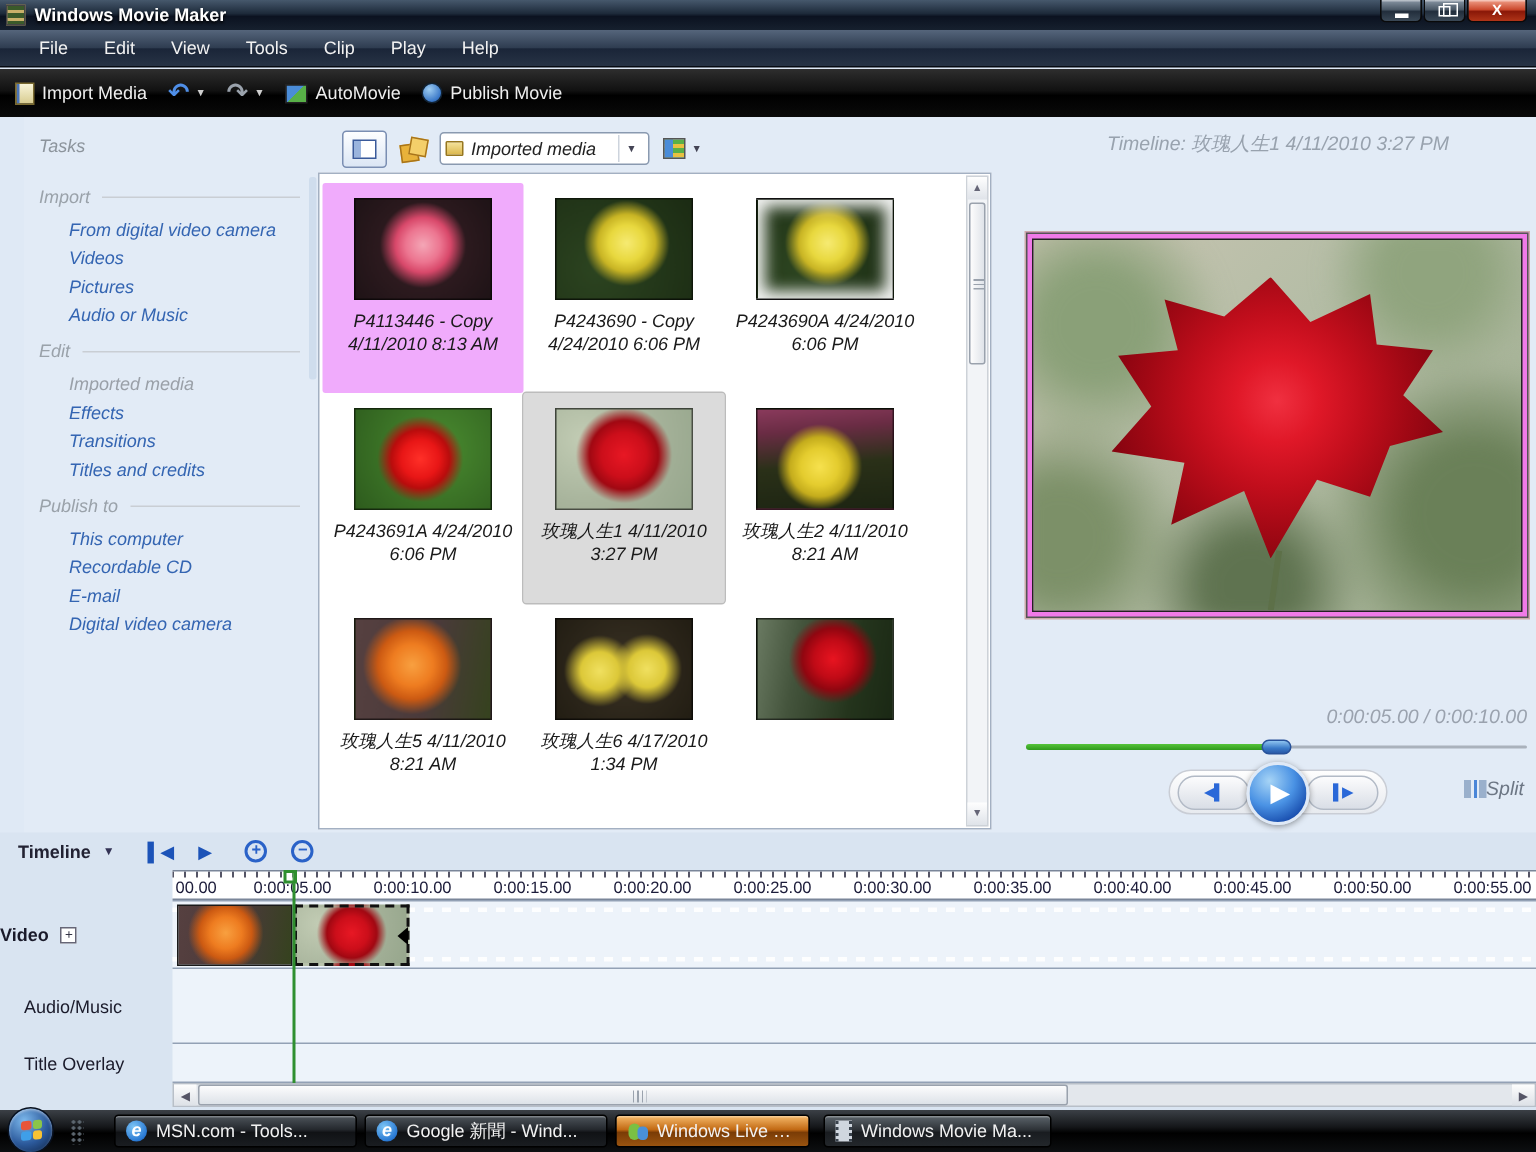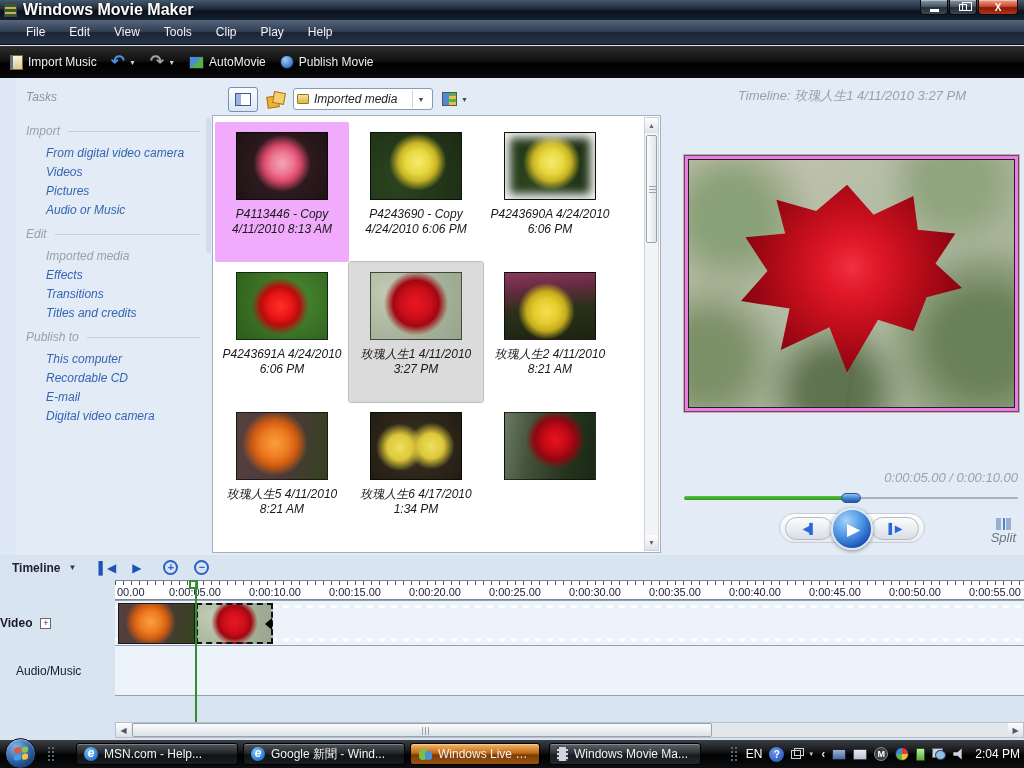--- a/index.html
+++ b/index.html
@@ -5,21 +5,21 @@
   * { margin:0; padding:0; box-sizing:border-box; }
   html,body { width:1024px; height:768px; overflow:hidden; }
   body { font-family:"Liberation Sans","DejaVu Sans",sans-serif; font-size:12px; background:#dfe9f5; position:relative; }
 
   
   .titlebar { position:absolute; left:0; top:0; width:1024px; height:20px;
     background:linear-gradient(#46586c 0%, #1d2a3a 45%, #0b1220 55%, #16202e 100%);
     display:flex; align-items:center; padding-left:4px; }
   .app-icon { width:13px; height:14px; background:#c8b06a; border:1px solid #444;
     background-image:repeating-linear-gradient(180deg,#3a5a2a 0 3px,#c8b06a 3px 5px); margin-right:6px; }
-  .title-text { color:#fff; font-weight:bold; font-size:16px; text-shadow:0 1px 2px #000;text-align:center; }
+  .title-text { color:#fff; font-weight:bold; font-size:12px; text-shadow:0 1px 2px #000;text-align:center; }
   .winbtns { position:absolute; right:6px; top:0; display:flex; }
   .winbtn { width:28px; height:15px; border:1px solid #0a0a0a; border-top:none; border-radius:0 0 4px 4px;
     background:linear-gradient(#8a97a5 0%, #4a5866 45%, #222e3c 55%, #3a4856 100%);
     color:#fff; font-size:9px; display:flex; align-items:center; justify-content:center; margin-left:1px;
     box-shadow:inset 0 1px 0 rgba(255,255,255,.4); }
   .winbtn.close { width:40px; background:linear-gradient(#f0a08a 0%, #cc4a2e 45%, #8a1808 55%, #b03418 100%); font-weight:bold; font-size:10px; }
   .glyph-min { width:9px; height:3px; background:#fff; margin-top:6px; }
   .glyph-restore { width:8px; height:7px; border:1px solid #fff; position:relative; background:transparent; }
   .glyph-restore::before { content:""; position:absolute; left:2px; top:-3px; width:8px; height:7px; border:1px solid #fff; }
 
@@ -132,21 +132,21 @@
   .transport { position:absolute; left:50%; top:435px; transform:translateX(-50%); width:146px; height:30px;
     border:1px solid #c9cdd5; border-radius:15px; background:linear-gradient(#fefefe,#e7eaef); }
   .tp-btn { position:absolute; top:3px; width:48px; height:23px; border:1px solid #b2bac6; border-radius:12px;
     background:linear-gradient(#fcfcfd,#d9dee6); display:flex; align-items:center; justify-content:center;
     color:#2a68d8; font-size:10px; letter-spacing:-1px; }
   .tp-prev { left:5px; } .tp-next { right:5px; }
   .play-btn { position:absolute; left:50%; top:-6px; transform:translateX(-50%); width:42px; height:42px; border-radius:50%;
     background:radial-gradient(circle at 35% 28%,#a6d4f6 0%,#4a92e4 45%,#1a50b0 78%,#0c2f78 100%);
     border:2px solid #dfe9f6; box-shadow:0 1px 4px rgba(0,0,0,.4); display:flex; align-items:center; justify-content:center; }
   .play-tri { color:#fff; font-size:17px; margin-left:3px; }
-  .split-wrap { position:absolute; right:24px; top:440px; display:flex; align-items:center; gap:0; color:#6c7684; font-size:13px;flex-direction:column; }
+  .split-wrap { position:absolute; right:24px; top:440px; display:flex; align-items:center; gap:0; color:#6c7684; font-size:13px; }
   .split-ico { width:15px; height:12px;
     background:linear-gradient(90deg,#9ab0cc 0 5px,transparent 5px 7px,#4a86d8 7px 9px,transparent 9px 10px,#9ab0cc 10px); }
 
   
   .timeline { position:absolute; left:0; top:555px; width:1024px; height:185px; background:#d9e4f1; }
   .tl-toolbar { position:absolute; left:0; top:0; width:100%; height:25px; display:flex; align-items:center; gap:8px; padding-left:12px; }
   .tl-label { font-size:12px; font-weight:bold; color:#223; }
   .tl-caret { font-size:8px; color:#335; }
   .tl-btn { color:#1c53b8; font-size:12px; font-weight:bold; }
   .zoom-ico { width:15px; height:15px; border-radius:50%; border:2px solid #2a62c8; color:#2a62c8;
@@ -266,21 +266,21 @@
   <span class="menu-item">View</span>
   <span class="menu-item">Tools</span>
   <span class="menu-item">Clip</span>
   <span class="menu-item">Play</span>
   <span class="menu-item">Help</span>
 </div>
 
 <div class="toolbar">
   <div class="tool-group">
     <span class="icon-import"></span>
-    <span class="tool-label">Import Music</span>
+    <span class="tool-label">Import Media</span>
   </div>
   <div class="tool-group">
     <span class="undo-arrow">↶</span>
     <span class="caret">▼</span>
   </div>
   <div class="tool-group">
     <span class="redo-arrow">↷</span>
     <span class="caret">▼</span>
   </div>
   <div class="tool-group">
@@ -471,20 +471,26 @@
     </div>
   </div>
 
   <div class="track-row row-audio">
     <div class="track-head">
       <span class="plain-label">Audio/Music</span>
     </div>
     <div class="track-lane" style="background-image:none;"></div>
   </div>
 
+  <div class="track-row row-title">
+    <div class="track-head">
+      <span class="plain-label">Title Overlay</span>
+    </div>
+    <div class="track-lane" style="background-image:none;"></div>
+  </div>
 
   <div class="playhead-line"></div>
   <div class="playhead-marker"></div>
 
   <div class="hscroll">
     <div class="hs-btn hs-left">◀</div>
     <div class="hs-thumb">
         <div class="hs-grip"></div>
       </div>
     <div class="hs-btn hs-right">▶</div>
@@ -497,44 +503,28 @@
       <span class="f1"></span>
         <span class="f2"></span>
         <span class="f3"></span>
         <span class="f4"></span>
     </div>
   </div>
   <div class="ql-dots"></div>
 
   <div class="task-btn tb-msn">
     <span class="ie-ico">e</span>
-    <span class="lbl">MSN.com - Help...</span>
+    <span class="lbl">MSN.com - Tools...</span>
   </div>
   <div class="task-btn tb-google">
     <span class="ie-ico">e</span>
     <span class="lbl">Google 新聞 - Wind...</span>
   </div>
   <div class="task-btn tb-wlm">
     <span class="wlm-ico"></span>
     <span class="lbl">Windows Live Mess...</span>
   </div>
   <div class="task-btn tb-wmm">
     <span class="film-ico"></span>
     <span class="lbl">Windows Movie Ma...</span>
   </div>
 
-  <div class="tray">
-    <span class="tray-dots"></span>
-    <span class="lang">EN</span>
-    <span class="help-ico">?</span>
-    <span class="restore-ico"></span>
-    <span class="tiny-caret">▼</span>
-    <span class="chev">‹</span>
-    <span class="pc-ico"></span>
-    <span class="disp-ico"></span>
-    <span class="m-ico">M</span>
-    <span class="wheel-ico"></span>
-    <span class="plug-ico"></span>
-    <span class="net-ico"></span>
-    <span class="vol-ico"></span>
-    <span class="clock">2:04 PM</span>
-  </div>
 </div>
 
 </body></html>

